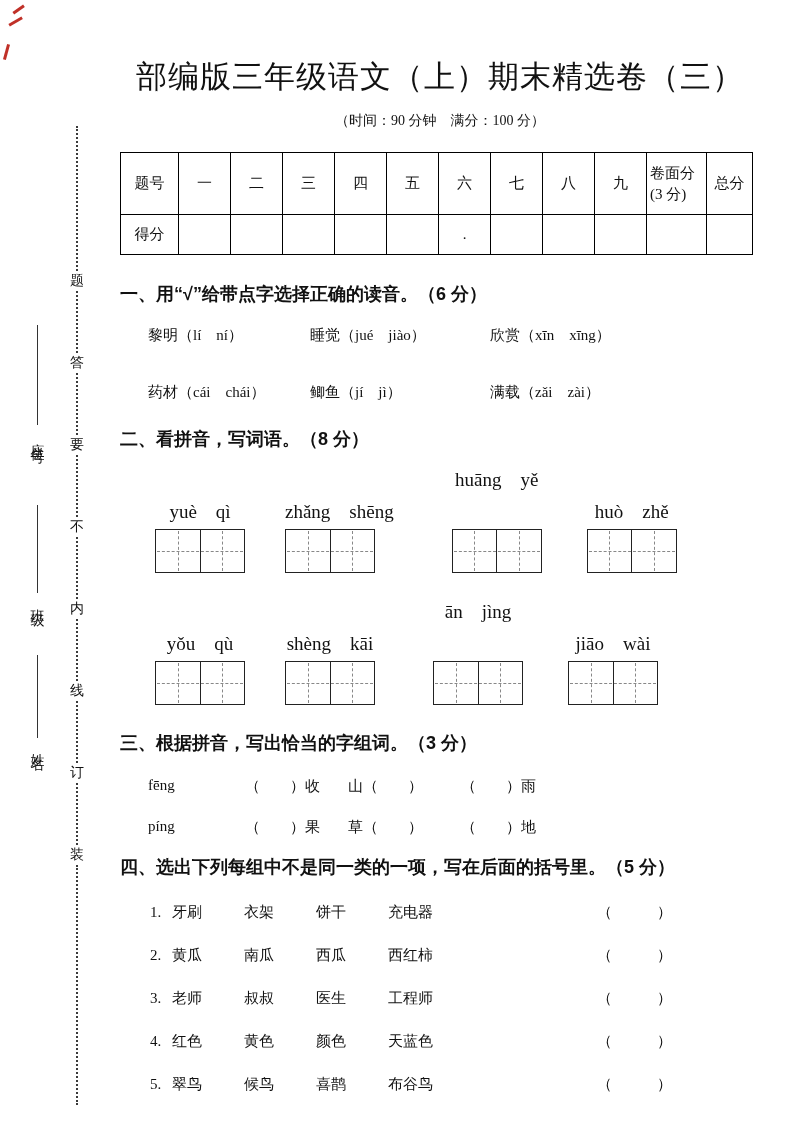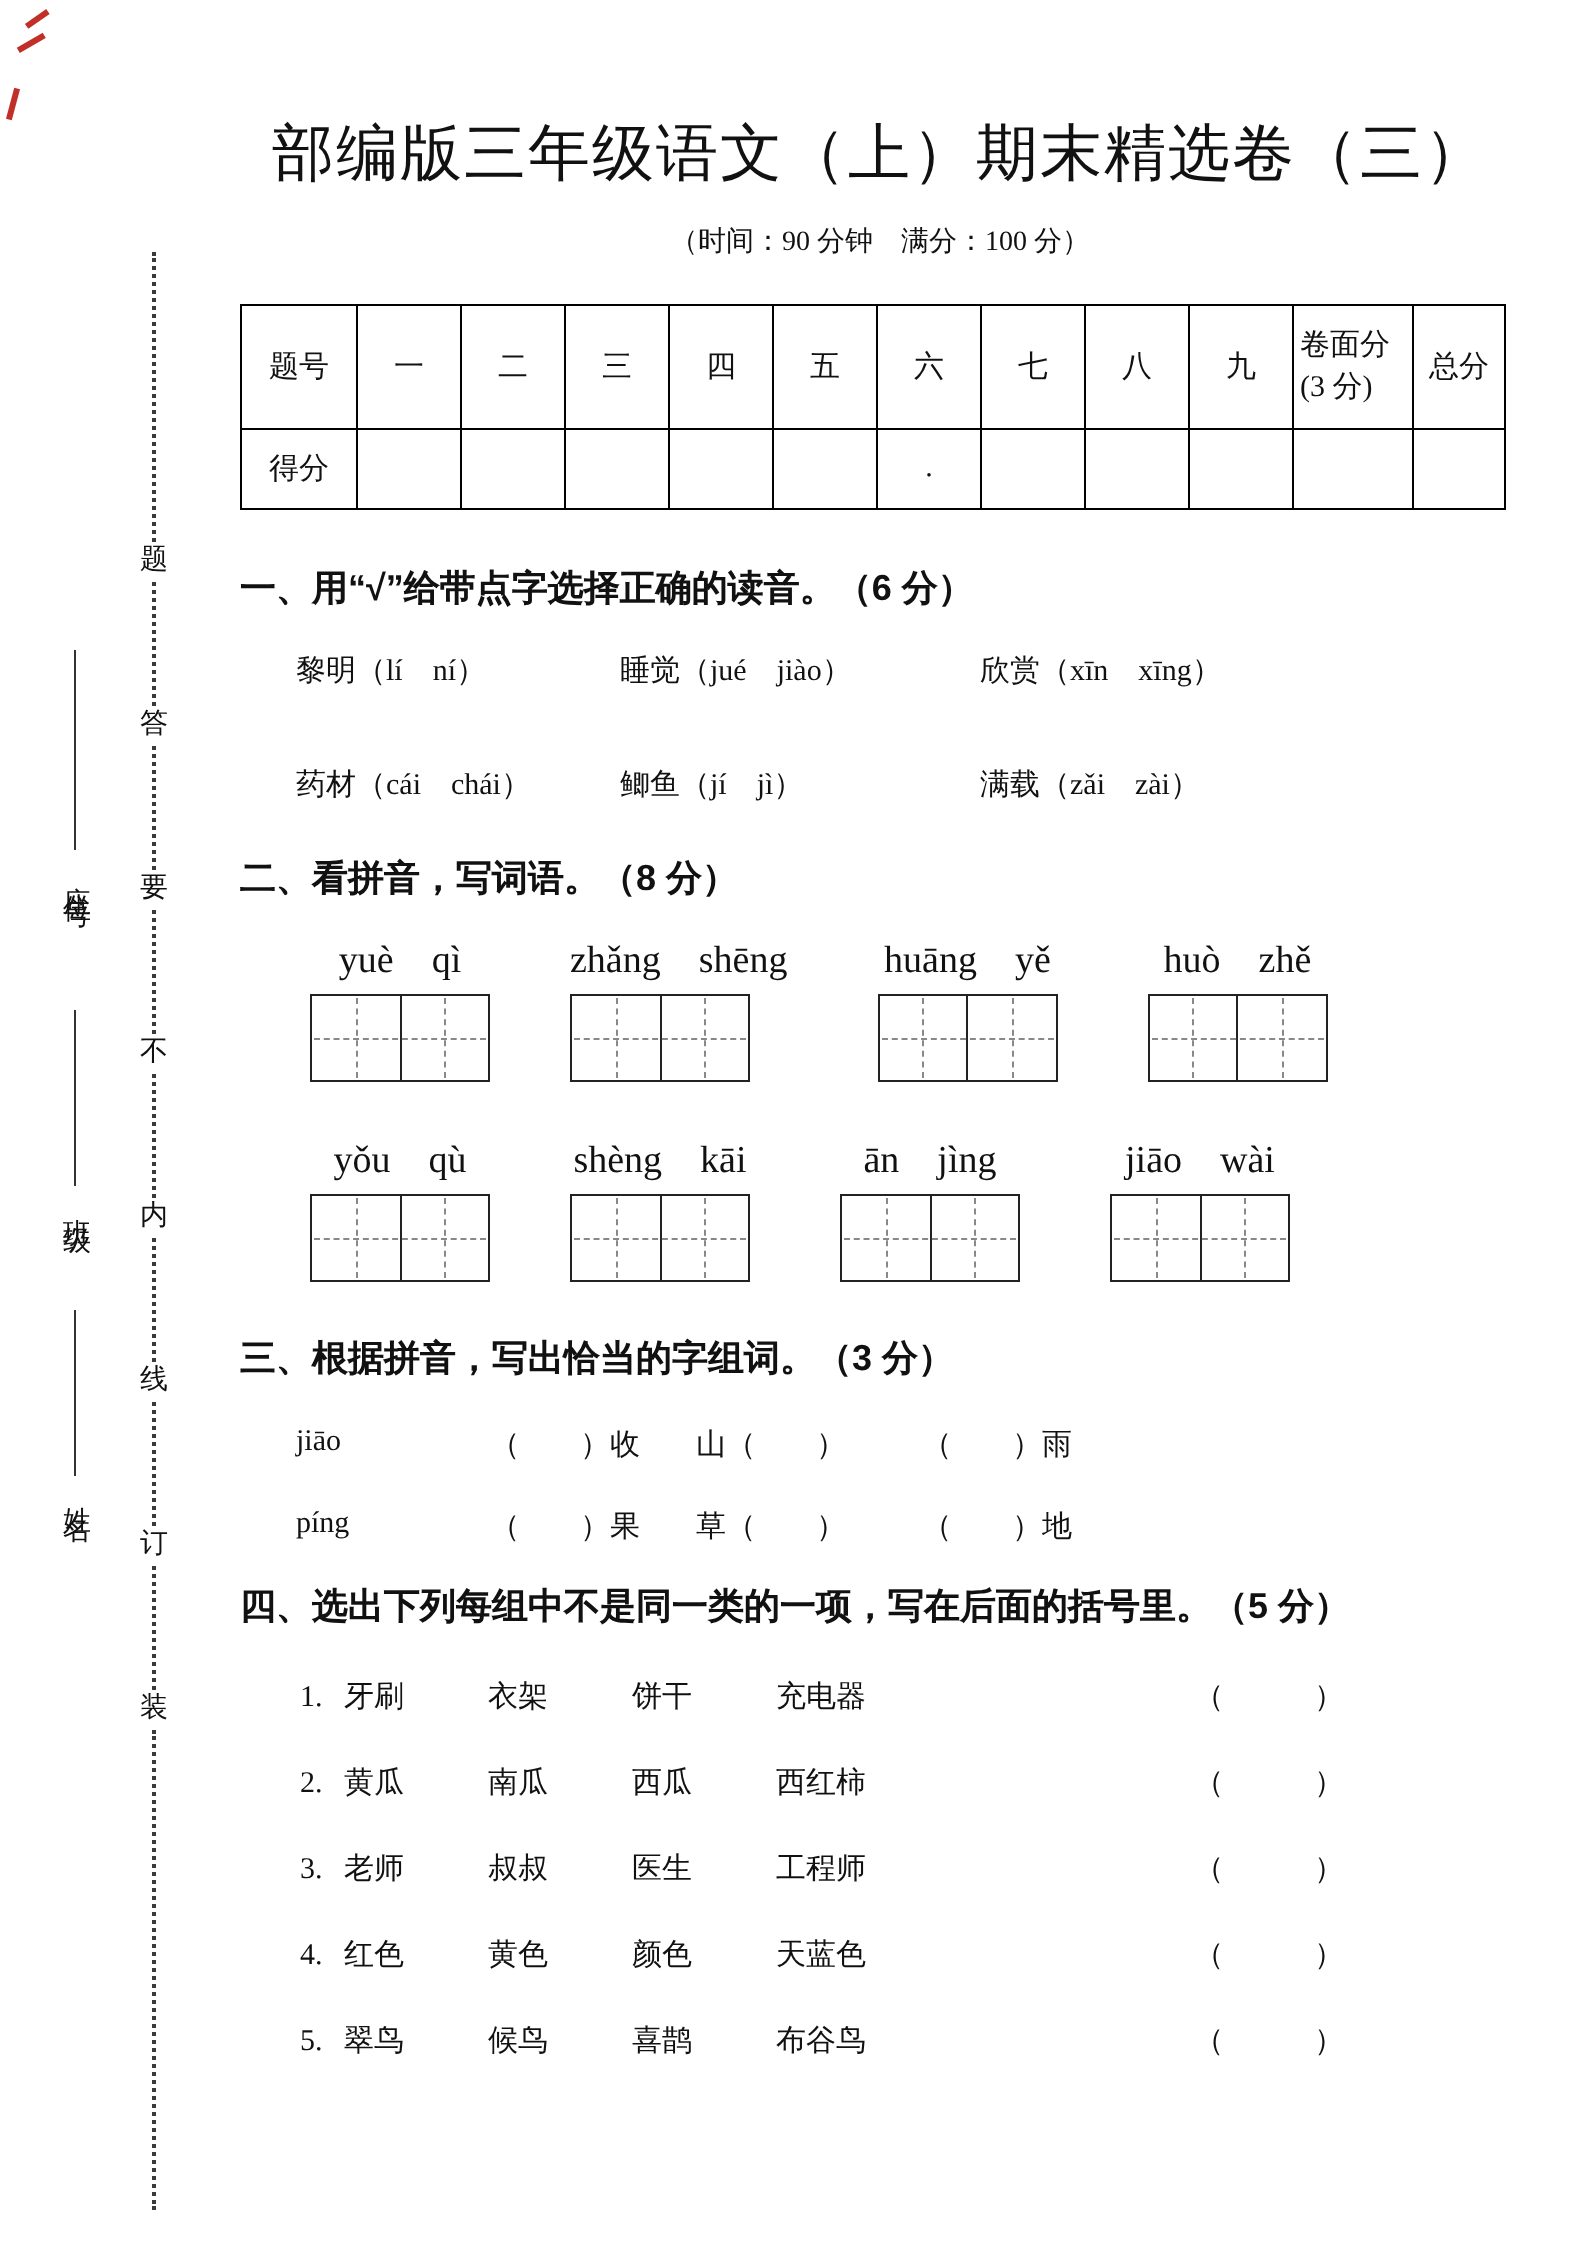--- a/index.html
+++ b/index.html
@@ -88,21 +88,21 @@
   .word { font-weight:normal; }
   .opts { font-style:normal; }
 
   
   .wrow { display:flex; align-items:flex-end; }
   .wr1 { margin-top:16px; }
   .wr2 { margin-top:26px; }
   .wgroup { display:flex; flex-direction:column; }
   .wg1 { margin-left:35px; }
   .wg2 { margin-left:40px; }
-  .wg3 { margin-left:45px; }
+  .wg3 { margin-left:58px;gap:32px; }
   .wg4 { margin-left:45px; }
   .pinyin { text-align:center; font-size:19px; margin-bottom:4px; white-space:pre; }
   .writebox {
     width:90px; height:44px; border:1.2px solid #222;
     display:flex; position:relative;
   }
   .writebox::after {
     content:""; position:absolute; left:1px; right:1px; top:50%;
     border-top:1px dashed #888;
   }
@@ -285,21 +285,21 @@
         <div class="pinyin">jiāo　wài</div>
         <div class="writebox">
             <div class="wcell"></div>
             <div class="wcell"></div>
           </div>
       </div>
     </div>
 
     <div class="sec-heading h3m">三、根据拼音，写出恰当的字组词。（3 分）</div>
     <div class="s3-row">
-      <span class="s3-py">jiāo</span>
+      <span class="s3-py">fēng</span>
       <span class="s3-blank s3-b1">（　　）收</span>
       <span class="s3-blank s3-b2">山（　　）</span>
       <span class="s3-blank">（　　）雨</span>
     </div>
     <div class="s3-row">
       <span class="s3-py">píng</span>
       <span class="s3-blank s3-b1">（　　）果</span>
       <span class="s3-blank s3-b2">草（　　）</span>
       <span class="s3-blank">（　　）地</span>
     </div>

